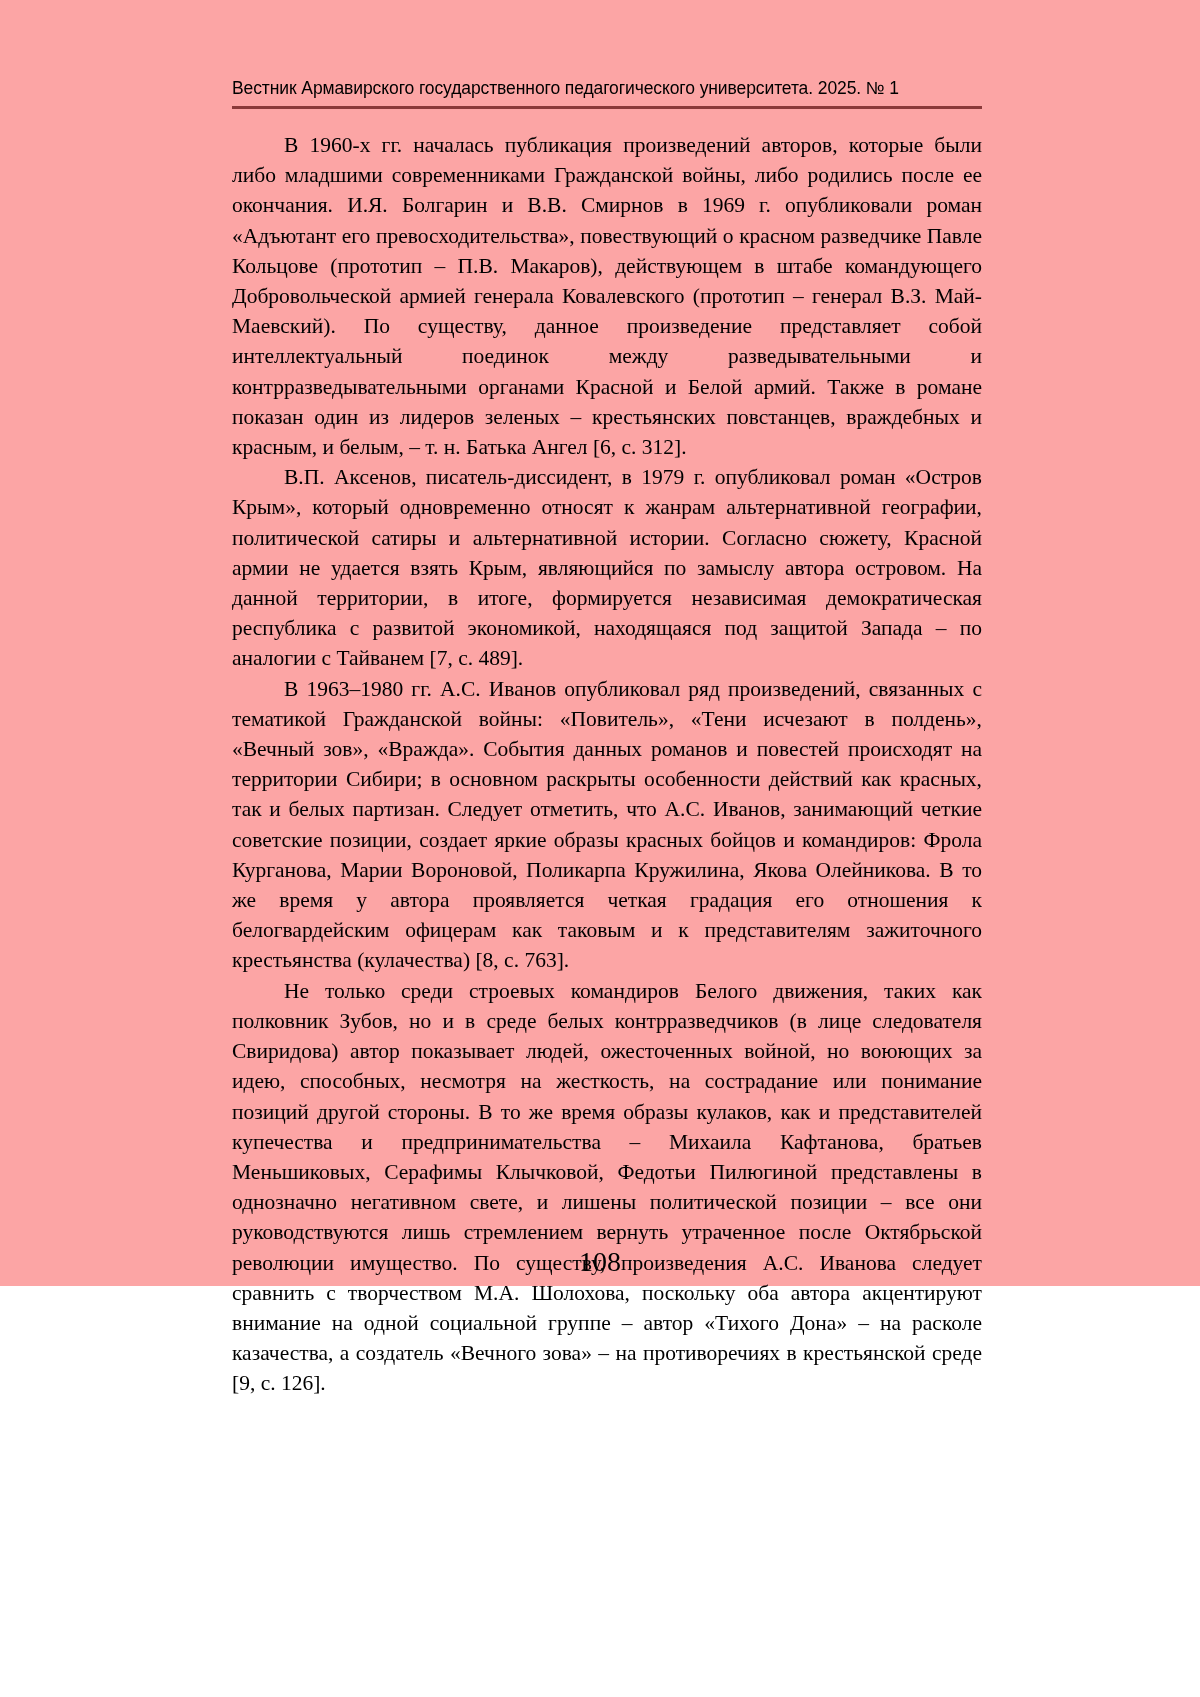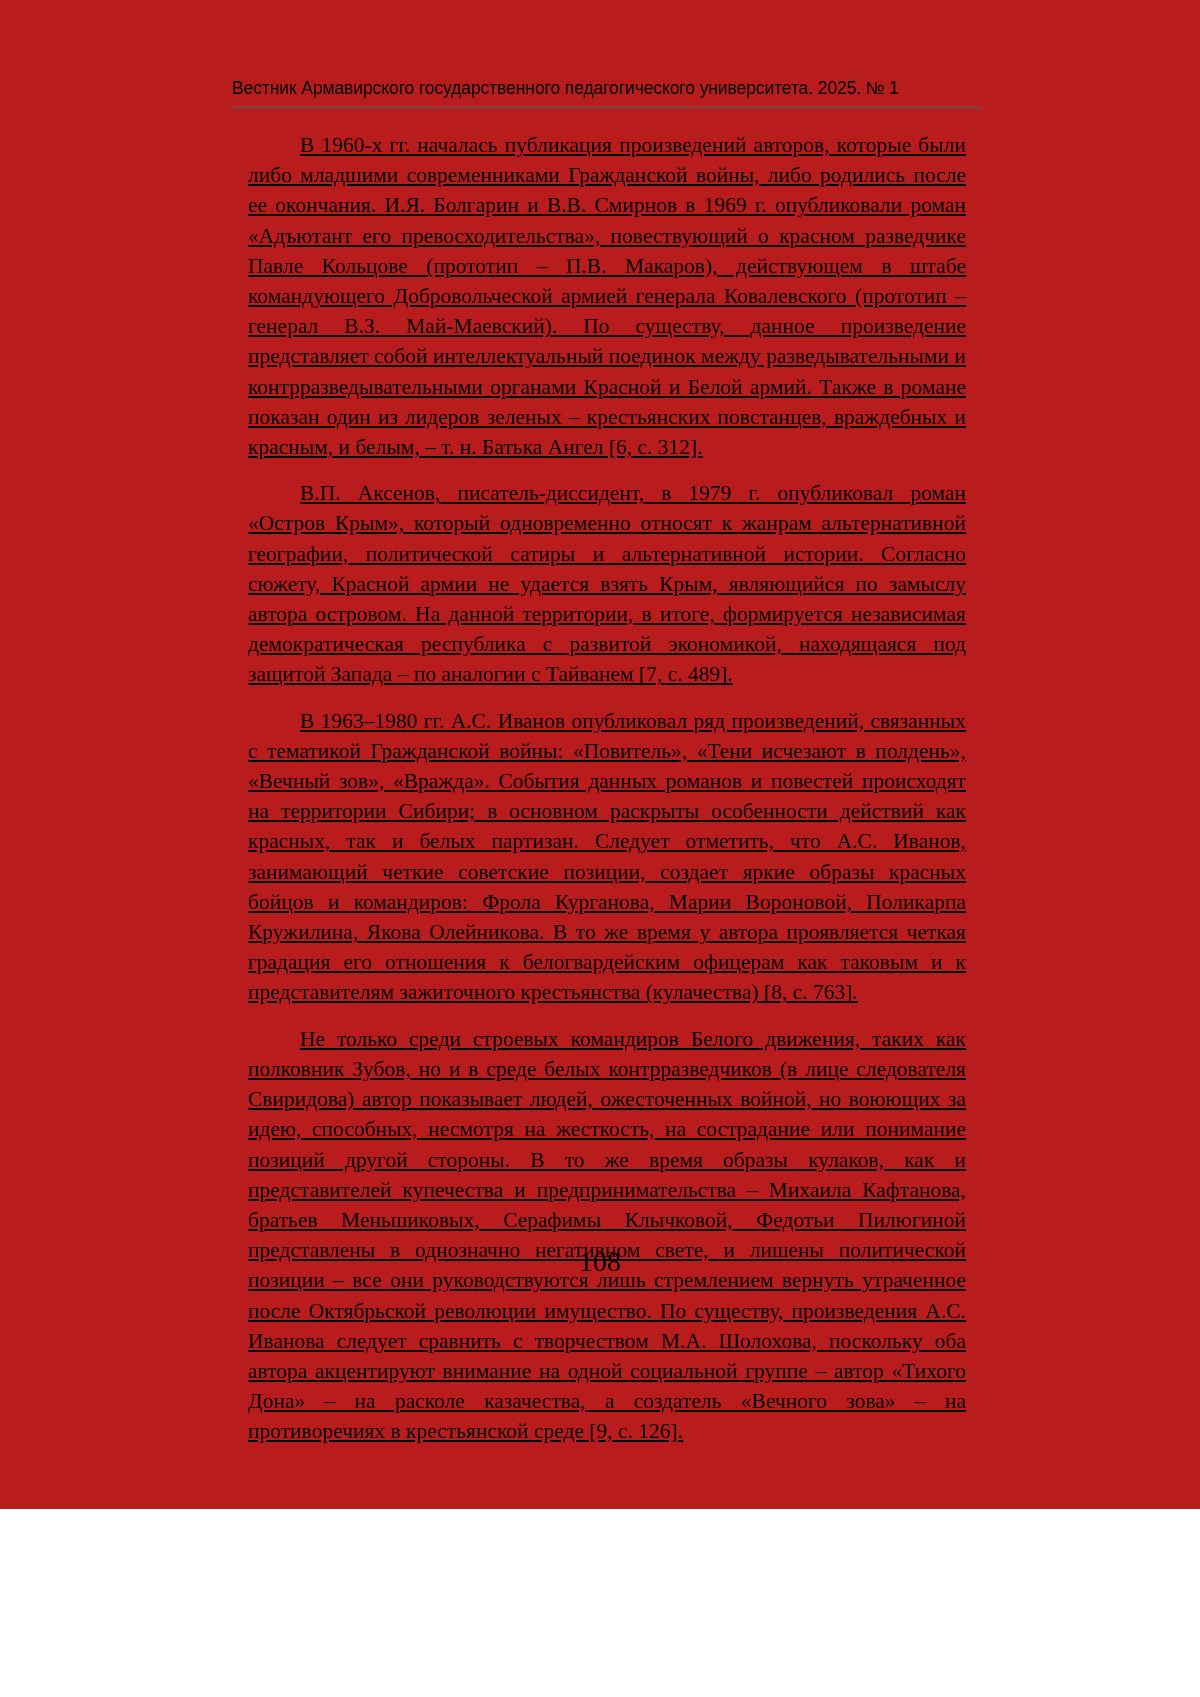--- a/index.html
+++ b/index.html
@@ -13,22 +13,22 @@
     font-family: "Liberation Serif", serif;
     color: #000000;
     position: relative;
     overflow: hidden;
   }
   .page {
     position: absolute;
     left: 0;
     top: 0;
     width: 1200px;
-    height: 1509px;
-    background: #b91c1c;
+    height: 1286px;
+    background: #fca5a5;
   }
   .content {
     position: absolute;
     left: 232px;
     top: 78px;
     width: 750px;
   }
   .running-head {
     font-family: "Liberation Sans", sans-serif;
     font-size: 17.5px;
@@ -44,23 +44,22 @@
   }
   .body-text {
     margin-top: 21px;
     font-size: 21.5px;
     line-height: 30.2px;
     text-align: justify;
     text-justify: inter-word;
     hyphens: manual;
   }
   .body-text p {
-    margin: 16px;
+    margin: 0;
     text-indent: 52px;
-    text-decoration: underline;
   }
   .page-number {
     position: absolute;
     left: 0;
     top: 1246px;
     width: 100%;
     text-align: center;
     font-size: 28px;
     font-family: Liberation Serif, serif;
   }

